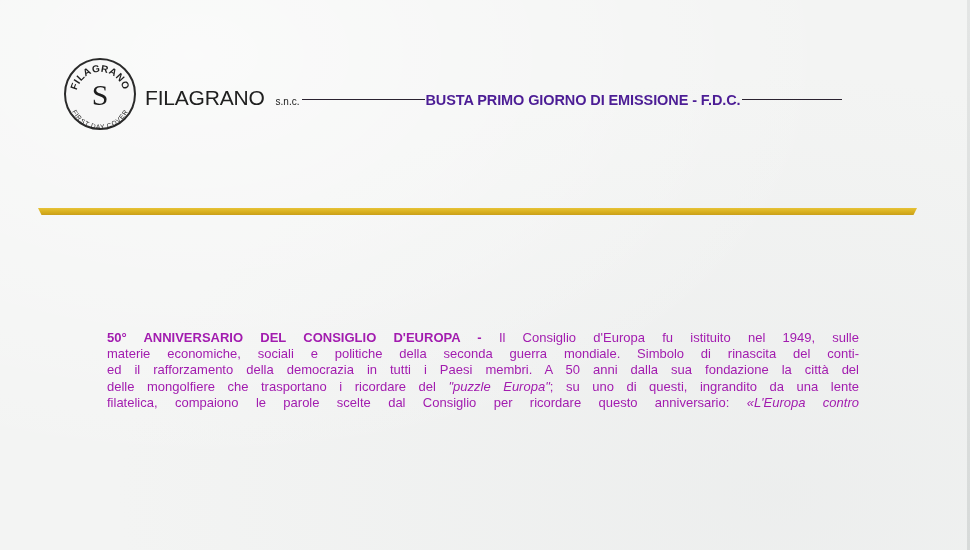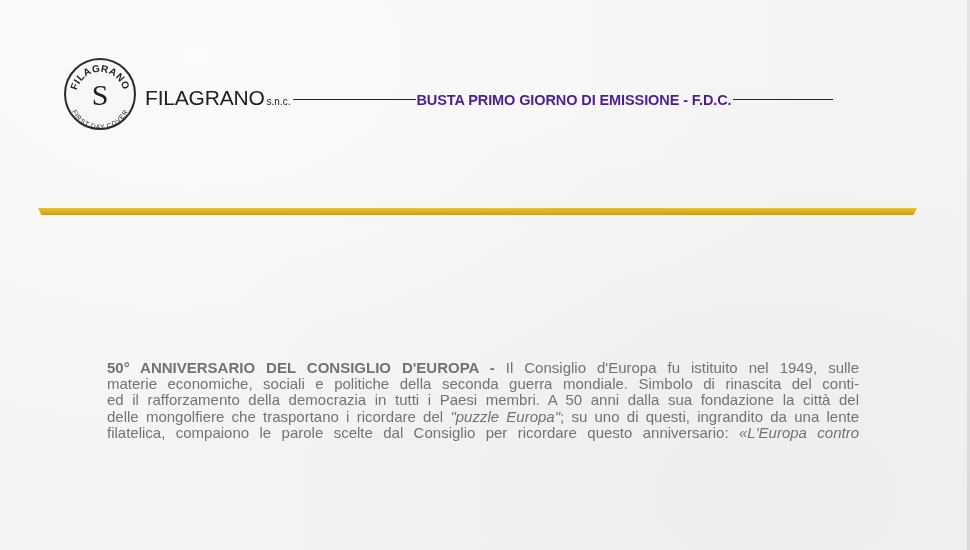--- a/index.html
+++ b/index.html
@@ -60,21 +60,21 @@
       white-space: nowrap;
     }
     .brand {
       font-size: 21px;
       color: #202020;
       letter-spacing: -0.2px;
     }
     .brand-suffix {
       font-size: 10px;
       color: #202020;
-      margin-left: 2px;
+      margin-left: 11px;
     }
     .rule {
       display: inline-block;
       height: 1.5px;
       background: #2a2230;
       position: relative;
       top: -5px;
     }
     .rule-left { width: 123px; margin-left: 3px; }
     .rule-right { width: 100px; margin-left: 2px; }
@@ -93,25 +93,25 @@
       width: 879px;
       height: 7px;
       background: linear-gradient(to bottom, #e6c237 0%, #d9b01e 55%, #c99f1a 100%);
       clip-path: polygon(0 0, 100% 0, 99.6% 100%, 0.4% 100%);
     }
 
     
     .description {
       position: absolute;
       left: 107px;
-      top: 360px;
+      top: 330px;
       width: 760px;
-      font-size: 15px;
+      font-size: 13px;
       line-height: 16.2px;
-      color: #737373;
+      color: #a21caf;
     }
     .description .line {
       display: block;
       white-space: nowrap;
       text-align: justify;
       text-align-last: justify;
       width: 752px;
     }
     .description .line.last {
       text-align-last: left;

